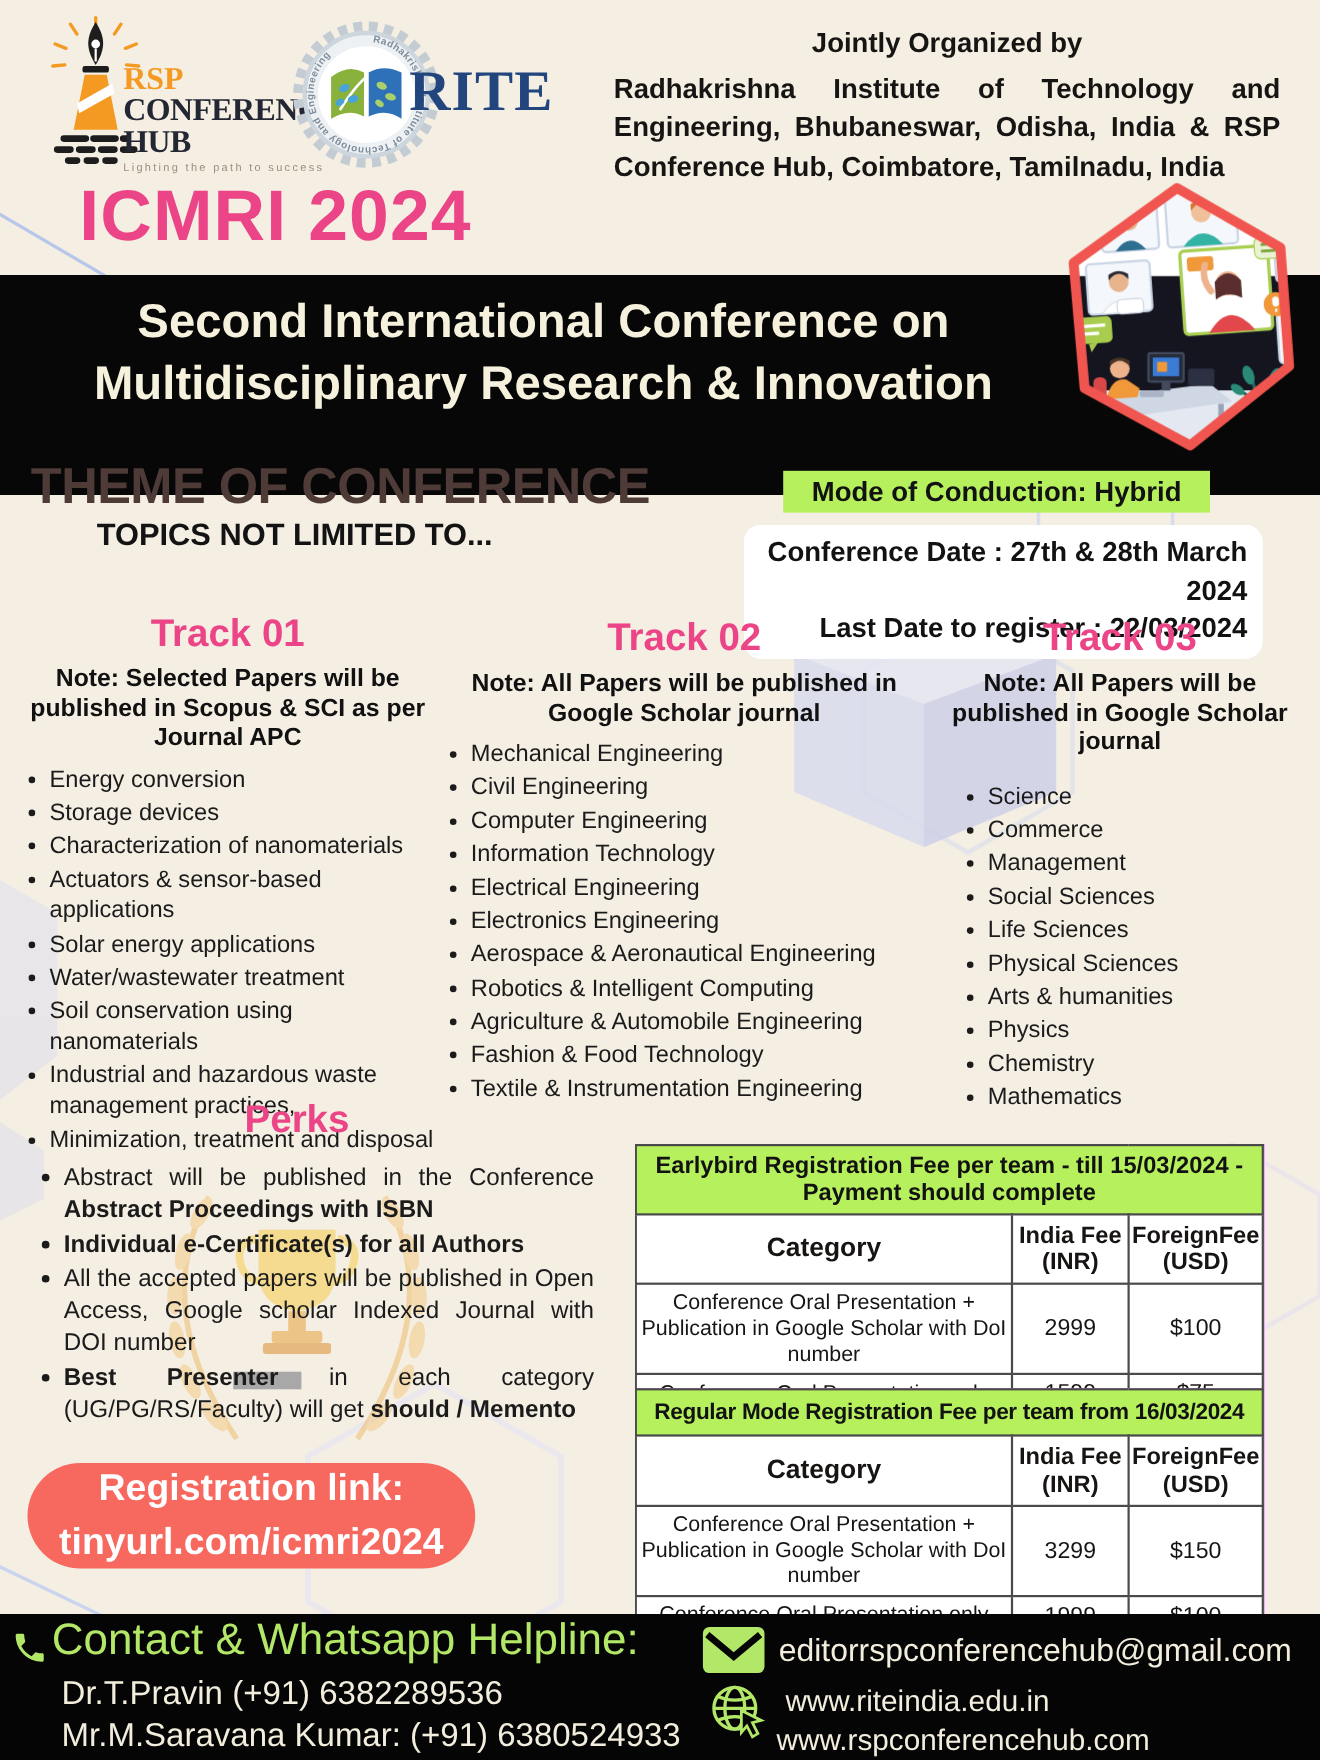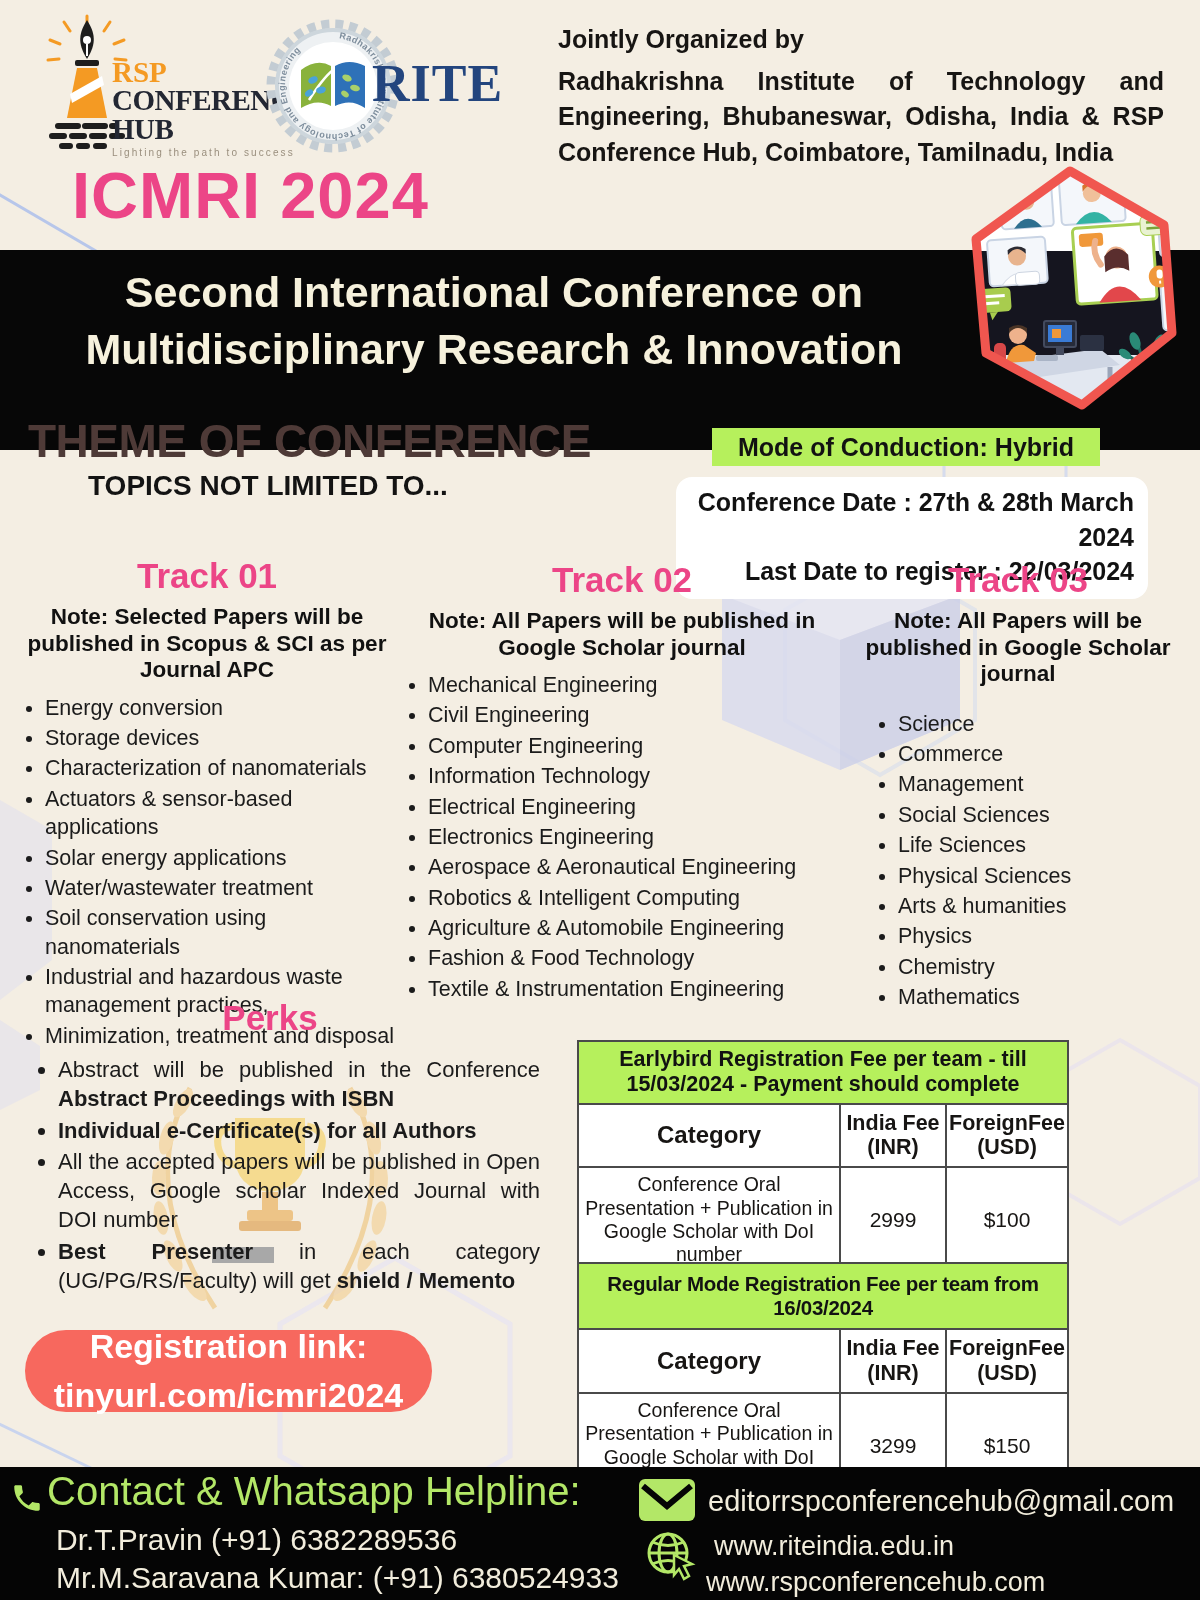--- a/index.html
+++ b/index.html
@@ -14,21 +14,21 @@
   .bg-decor{position:absolute;left:0;top:0;z-index:0;}
   
   .rsp-logo-art{left:28px;top:14px;z-index:2;}
   .rsp-text{left:112px;top:58px;z-index:2;line-height:0.98;font-family:"Liberation Serif","DejaVu Serif",serif;font-weight:700;}
   .rsp-text .l1{color:#f49a23;font-size:29px;}
   .rsp-text .l2,.rsp-text .l3{color:#232733;font-size:29px;letter-spacing:-0.5px;}
   .rsp-text .tag{color:#9a8f7e;font-size:10px;letter-spacing:2.1px;font-family:"Liberation Sans",sans-serif;font-weight:400;margin-top:5px;}
   .rite-art{left:263px;top:8px;z-index:2;}
   .rite-word{left:372px;top:54px;z-index:2;font-family:"Liberation Serif","DejaVu Serif",serif;font-weight:700;font-size:52px;color:#23457e;letter-spacing:1px;}
   .organized{left:558px;top:22px;width:606px;z-index:2;font-weight:700;font-size:25px;line-height:1.42;}
-  .organized .o-title{margin-bottom:6px;}
+  .organized .o-title{text-align:center;margin-bottom:6px;}
   .organized .o-body{text-align:justify;text-align-last:left;}
   .acronym{left:72px;top:158px;z-index:2;font-size:65px;font-weight:800;color:#ec4587;letter-spacing:1px;}
   
   .banner{left:0;top:250px;width:1200px;height:200px;background:#070707;z-index:1;}
   .banner-text{position:absolute;left:18px;top:14px;width:952px;text-align:center;color:#f6f1dc;font-size:43px;font-weight:700;line-height:1.33;}
   .hexart{left:948px;top:163px;z-index:3;}
   
   .theme-title{left:28px;top:414px;z-index:2;font-size:46px;font-weight:800;color:#4e3a37;letter-spacing:-0.5px;}
   .theme-sub{left:88px;top:470px;z-index:2;font-size:28px;font-weight:800;color:#131313;}
   .mode-pill{left:712px;top:428px;width:388px;height:38px;z-index:2;background:#b6f05c;display:flex;align-items:center;justify-content:center;font-size:25px;font-weight:700;color:#121212;}
@@ -44,23 +44,23 @@
   .track3{left:852px;top:560px;width:332px;}
   .track3 ul{margin-top:22px;padding-left:46px;}
   
   .perks-title{left:140px;top:998px;width:260px;z-index:3;text-align:center;color:#ec4587;font-size:35px;font-weight:800;}
   .laurel{left:95px;top:1048px;z-index:1;opacity:0.55;}
   .perks-list{left:30px;top:1056px;width:510px;z-index:3;}
   .perks-list ul{list-style:disc;margin:0;padding-left:28px;font-size:22px;line-height:1.31;text-align:justify;color:#1b1b1b;}
   .perks-list li{margin-bottom:3px;}
   .perks-list .b{font-weight:700;}
   .redact{left:212px;top:1247px;width:62px;height:16px;background:#a8a8a8;z-index:2;}
-  .reg-pill{left:25px;top:1330px;width:407px;height:82px;z-index:3;background:#f7685e;border-radius:54px;display:flex;flex-direction:column;align-items:center;justify-content:center;color:#ffffff;font-size:34px;font-weight:600;line-height:1.45;}
-  
-  .fee-table{z-index:2;width:492px;border-collapse:collapse;background:#f0abfc;}
+  .reg-pill{left:25px;top:1330px;width:407px;height:96px;z-index:3;background:#f7685e;border-radius:54px;display:flex;flex-direction:column;align-items:center;justify-content:center;color:#ffffff;font-size:34px;font-weight:600;line-height:1.45;}
+  
+  .fee-table{z-index:2;width:572px;border-collapse:collapse;background:#f0abfc;}
   .fee-table th,.fee-table td{border:2.5px solid #4a4a4a;background:#fff;}
   .fee-table .tcap{background:#b6f05c;font-size:21.5px;font-weight:700;line-height:1.18;padding:5px 8px;color:#121212;}
   .fee-table .tcap2{font-size:20.5px;letter-spacing:-0.3px;padding:8px 4px;}
   .fee-table .th-cat{font-size:24px;font-weight:700;padding:14px 4px;}
   .fee-table .th-fee{font-size:21.5px;font-weight:700;width:104px;padding:6px 0;line-height:1.15;}
   .fee-table .th-fee2{width:120px;}
   .fee-table td{font-size:21px;text-align:center;padding:5px 3px;}
   .fee-table td.cat{font-size:19.5px;line-height:1.2;}
   .ftable1{left:577px;top:1040px;}
   .ftable2{left:577px;top:1262px;}
@@ -336,21 +336,21 @@
       <rect x="152" y="162" width="46" height="11" rx="3" fill="#e8a23c"></rect>
       <rect x="144" y="173" width="62" height="10" rx="3" fill="#d98f2e"></rect>
     </g>
   </svg>
   <div class="abs perks-title">Perks</div>
   <div class="abs perks-list">
     <ul>
         <li><span>Abstract will be published in the Conference </span><span class="b">Abstract Proceedings with ISBN</span></li>
         <li><span class="b">Individual e-Certificate(s) for all Authors</span></li>
         <li><span>All the accepted papers will be published in Open Access, Google scholar Indexed Journal with DOI number</span></li>
-        <li><span class="b">Best Presenter</span><span> in each category (UG/PG/RS/Faculty) will get </span><span class="b">shield / Memento</span></li>
+        <li><span class="b">Best Presenter</span><span> in each category (UG/PG/RS/Faculty) will get </span><span class="b">should / Memento</span></li>
       </ul>
   </div>
   <div class="abs redact"></div>
 
   <div class="abs reg-pill">
     <div>Registration link:</div>
     <div>tinyurl.com/icmri2024</div>
   </div>
 
   <table class="abs fee-table ftable1">

